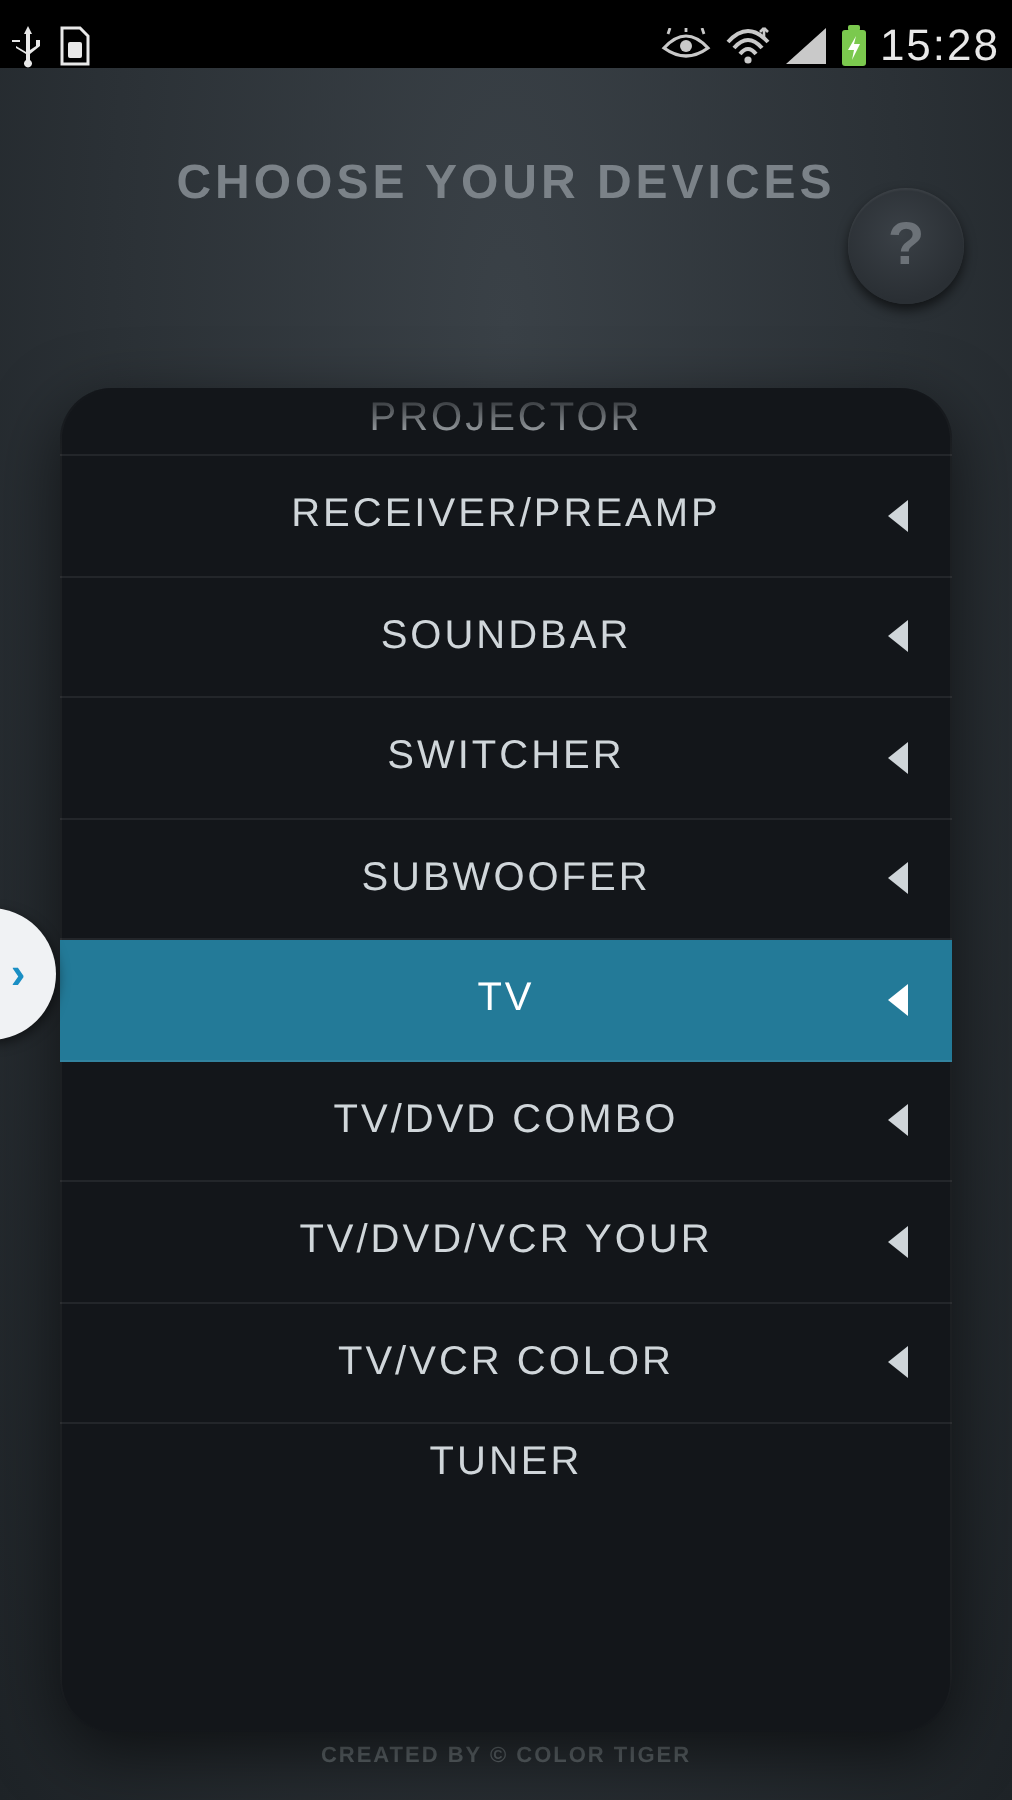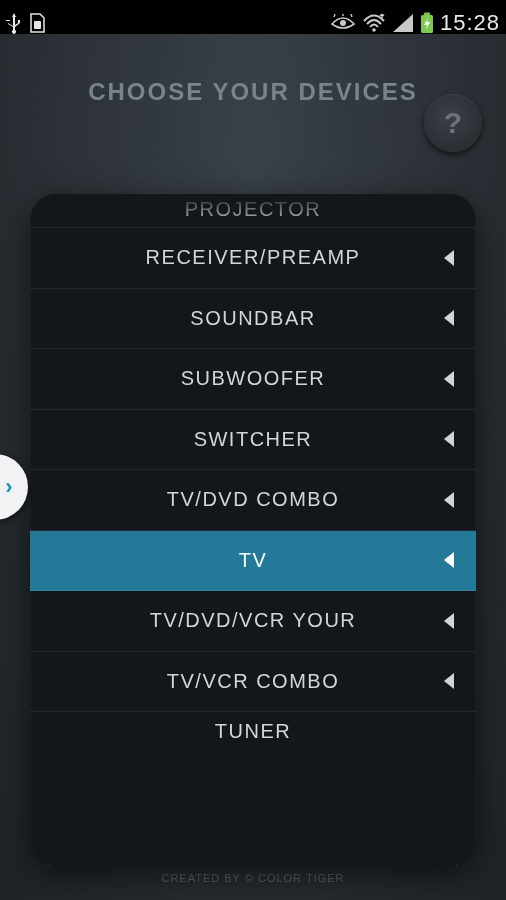--- a/index.html
+++ b/index.html
@@ -35,21 +35,21 @@
     box-shadow: 0 3px 6px rgba(0,0,0,.6), inset 0 1px 1px rgba(255,255,255,.06);
     display:flex; align-items:center; justify-content:center;
     color:#6c7278; font-size:30px; font-weight:700;
   }
   .footer{
     position:absolute; bottom:16px; left:0; right:0;
     text-align:center;
     color:#5d6569;
     font-size:15px; letter-spacing:1.5px; font-weight:700;
   }
-  .footer .line2{ font-size:11px; letter-spacing:1px; margin-top:3px; font-weight:400; }
+  .footer .line2{ font-size:11px; letter-spacing:1px; margin-top:3px; font-weight:700; }
   
   .side-handle{
     position:absolute; left:-6px; top:420px;
     width:34px; height:66px;
     background:#f0f2f4;
     border-radius:0 40px 40px 0;
     box-shadow: 1px 2px 6px rgba(0,0,0,.5);
     display:flex; align-items:center; justify-content:center;
     z-index:20;
   }
@@ -166,41 +166,41 @@
         </div>
         <div class="row">
           <span>RECEIVER/PREAMP</span>
           <span class="arrow"></span>
         </div>
         <div class="row">
           <span>SOUNDBAR</span>
           <span class="arrow"></span>
         </div>
         <div class="row">
+          <span>SWITCHER</span>
+          <span class="arrow"></span>
+        </div>
+        <div class="row">
           <span>SUBWOOFER</span>
-          <span class="arrow"></span>
-        </div>
-        <div class="row">
-          <span>SWITCHER</span>
-          <span class="arrow"></span>
-        </div>
-        <div class="row">
-          <span>TV/DVD COMBO</span>
           <span class="arrow"></span>
         </div>
         <div class="row selected">
           <span>TV</span>
           <span class="arrow"></span>
         </div>
         <div class="row">
+          <span>TV/DVD COMBO</span>
+          <span class="arrow"></span>
+        </div>
+        <div class="row">
           <span>TV/DVD/VCR YOUR</span>
           <span class="arrow"></span>
         </div>
         <div class="row">
-          <span>TV/VCR COMBO</span>
+          <span>TV/VCR COLOR</span>
           <span class="arrow"></span>
         </div>
         <div class="row">
           <span>TUNER</span>
         </div>
       </div>
   </div>
 
   <div class="footer">
     <div>UNIVERSAL REMOTE CONTROL FOR GALAXY S4</div>

